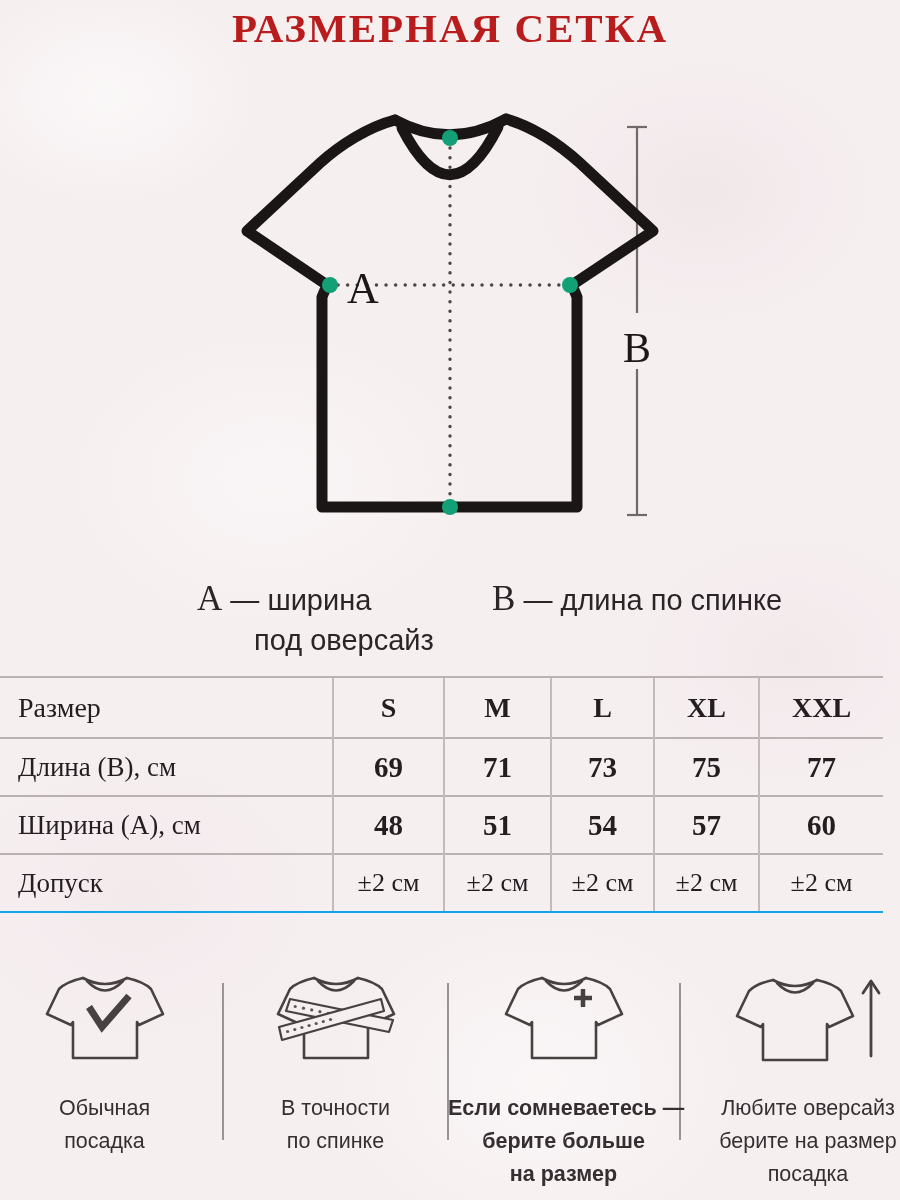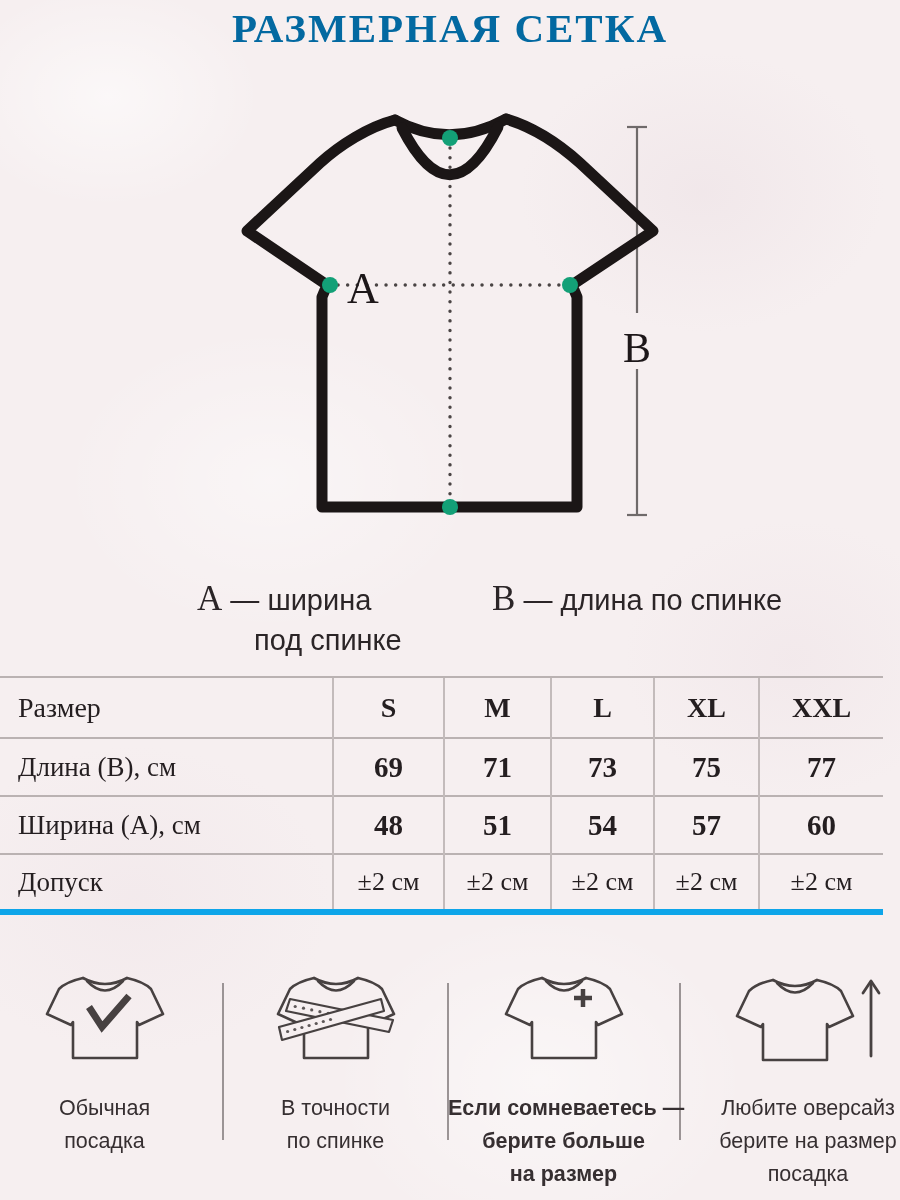--- a/index.html
+++ b/index.html
@@ -23,21 +23,21 @@
       radial-gradient(280px 220px at 15% 75%, rgba(238,226,230,.4),  rgba(238,226,230,0) 70%),
       radial-gradient(300px 240px at 60% 90%, rgba(255,255,255,.45), rgba(255,255,255,0) 70%);
     pointer-events: none;
   }
 
   .title {
     position: absolute; top: 4px; left: 0; width: 900px;
     text-align: center;
     font-family: "Liberation Serif", "DejaVu Serif", serif;
     font-size: 41px; font-weight: 600; letter-spacing: 2px;
-    color: #0369a1;
+    color: #b91c1c;
   }
 
   .diagram { position: absolute; left: 230px; top: 100px; }
 
   
   .legend-a { position: absolute; left: 197px; top: 579px; color: #2b2527; }
   .legend-b { position: absolute; left: 492px; top: 579px; color: #2b2527; }
   .legend-line { font-size: 29px; line-height: 40px; white-space: nowrap; }
   .legend-letter {
     font-family: "Liberation Serif", "DejaVu Serif", serif;
@@ -52,21 +52,21 @@
     font-family: "Liberation Serif", "DejaVu Serif", serif;
     color: #241e20;
   }
   .size-table td {
     border-top: 2px solid #bab2b2;
     text-align: center;
     font-size: 27px;
     height: 58px;
     vertical-align: middle;
   }
-  .size-table tr:last-child td { border-bottom: 6px solid #0ea5e9; }
+  .size-table tr:last-child td { border-bottom: 2px solid #0ea5e9; }
   .size-table td + td { border-left: 2px solid #c3bbbb; }
   .size-table td.rowlabel { text-align: left; padding-left: 18px; font-size: 27px; }
   .size-table tr.head td { height: 61px; font-size: 28px; font-weight: bold; }
   .size-table tr.head td.rowlabel { font-weight: normal; font-size: 28px; }
   .size-table td.num { font-size: 29px; font-weight: bold; border-radius: 26px; }
   .size-table td.tol { font-size: 26px; }
 
   
   .footer-col { position: absolute; top: 966px; text-align: center; }
   .footer-col .icon-wrap { height: 126px; display: flex; align-items: flex-start; justify-content: center; }
@@ -112,21 +112,21 @@
       <circle cx="340" cy="185" r="8"></circle>
       <circle cx="220" cy="407" r="8"></circle>
     </g>
     <text x="133" y="203" font-size="44" text-anchor="middle">A</text>
     <text x="407" y="262" font-size="42" text-anchor="middle">B</text>
   </svg>
 
   <div class="legend-a">
     <div class="legend-line"><span class="legend-letter">A</span>
       <span>— ширина</span></div>
-    <div class="legend-line legend-indent">под спинке</div>
+    <div class="legend-line legend-indent">под оверсайз</div>
   </div>
   <div class="legend-b">
     <div class="legend-line"><span class="legend-letter">B</span>
       <span>— длина по спинке</span></div>
   </div>
 
   <table class="size-table">
     <colgroup>
       <col style="width:333px">
         <col style="width:111px">

